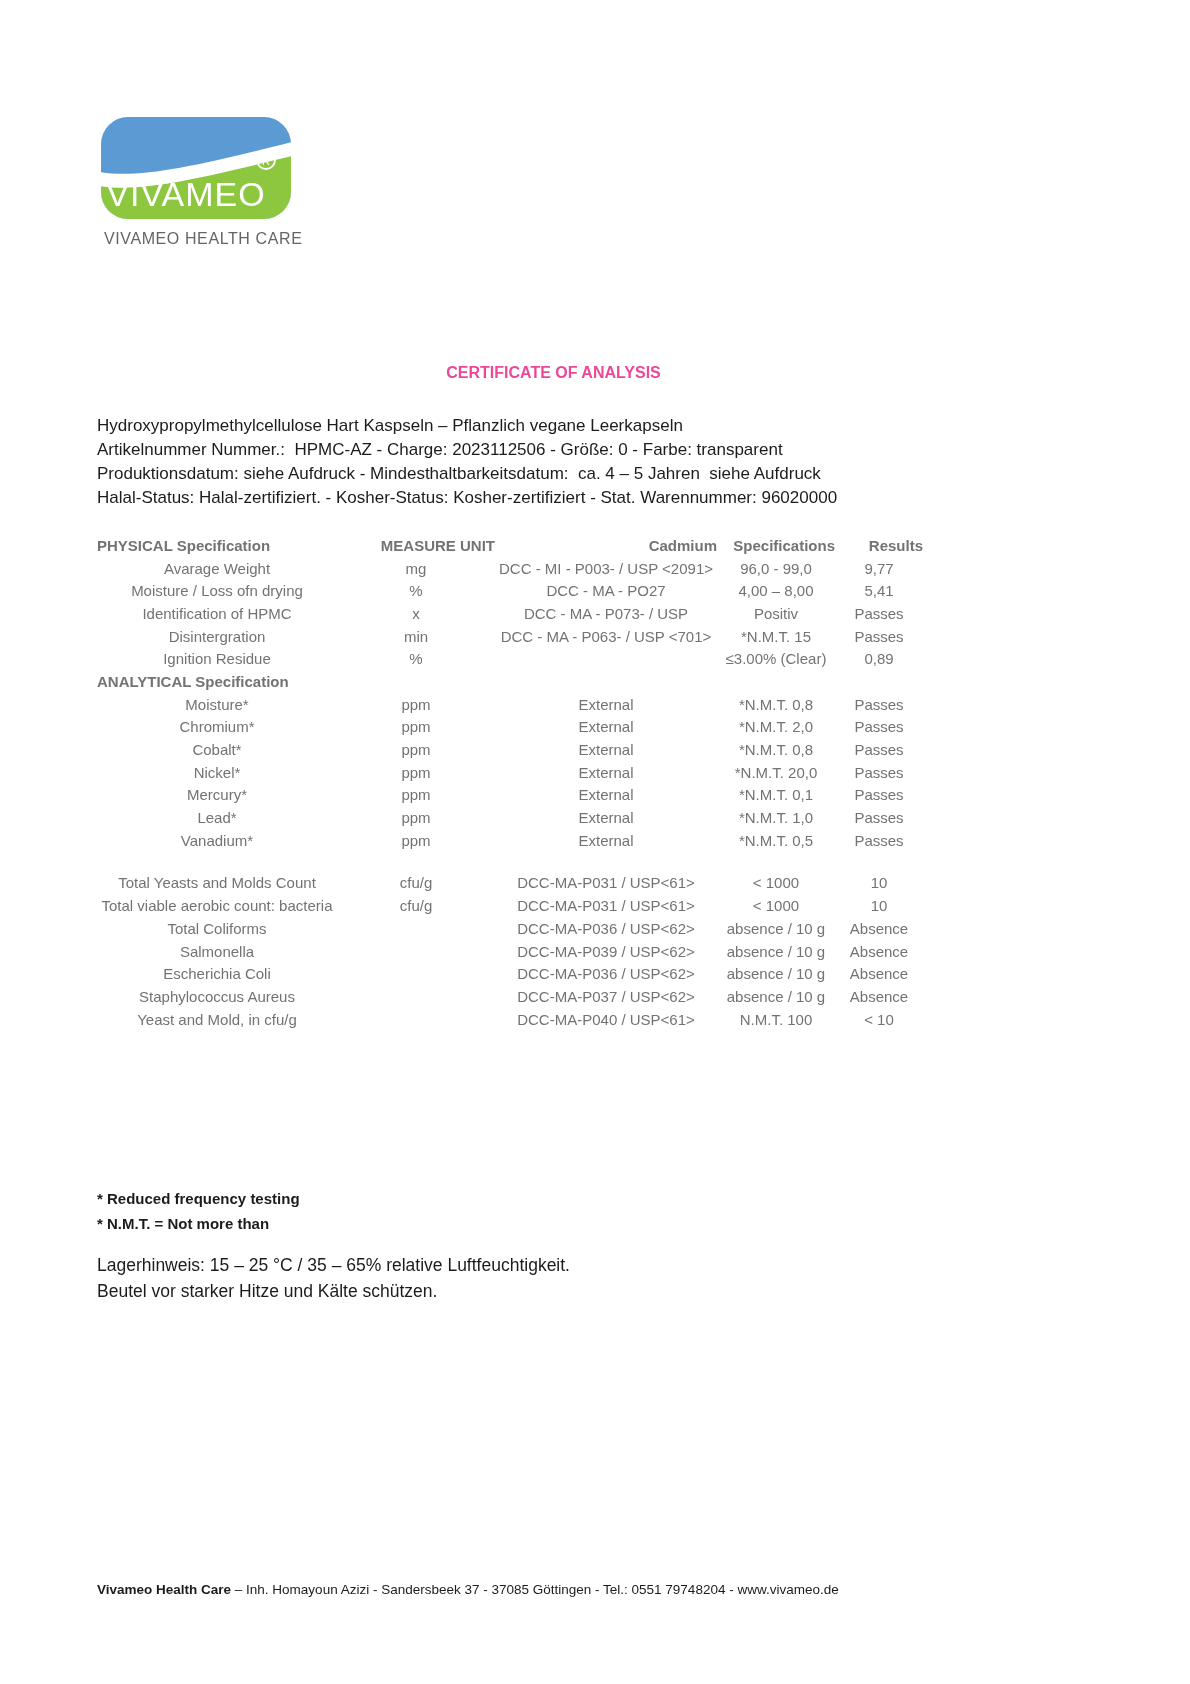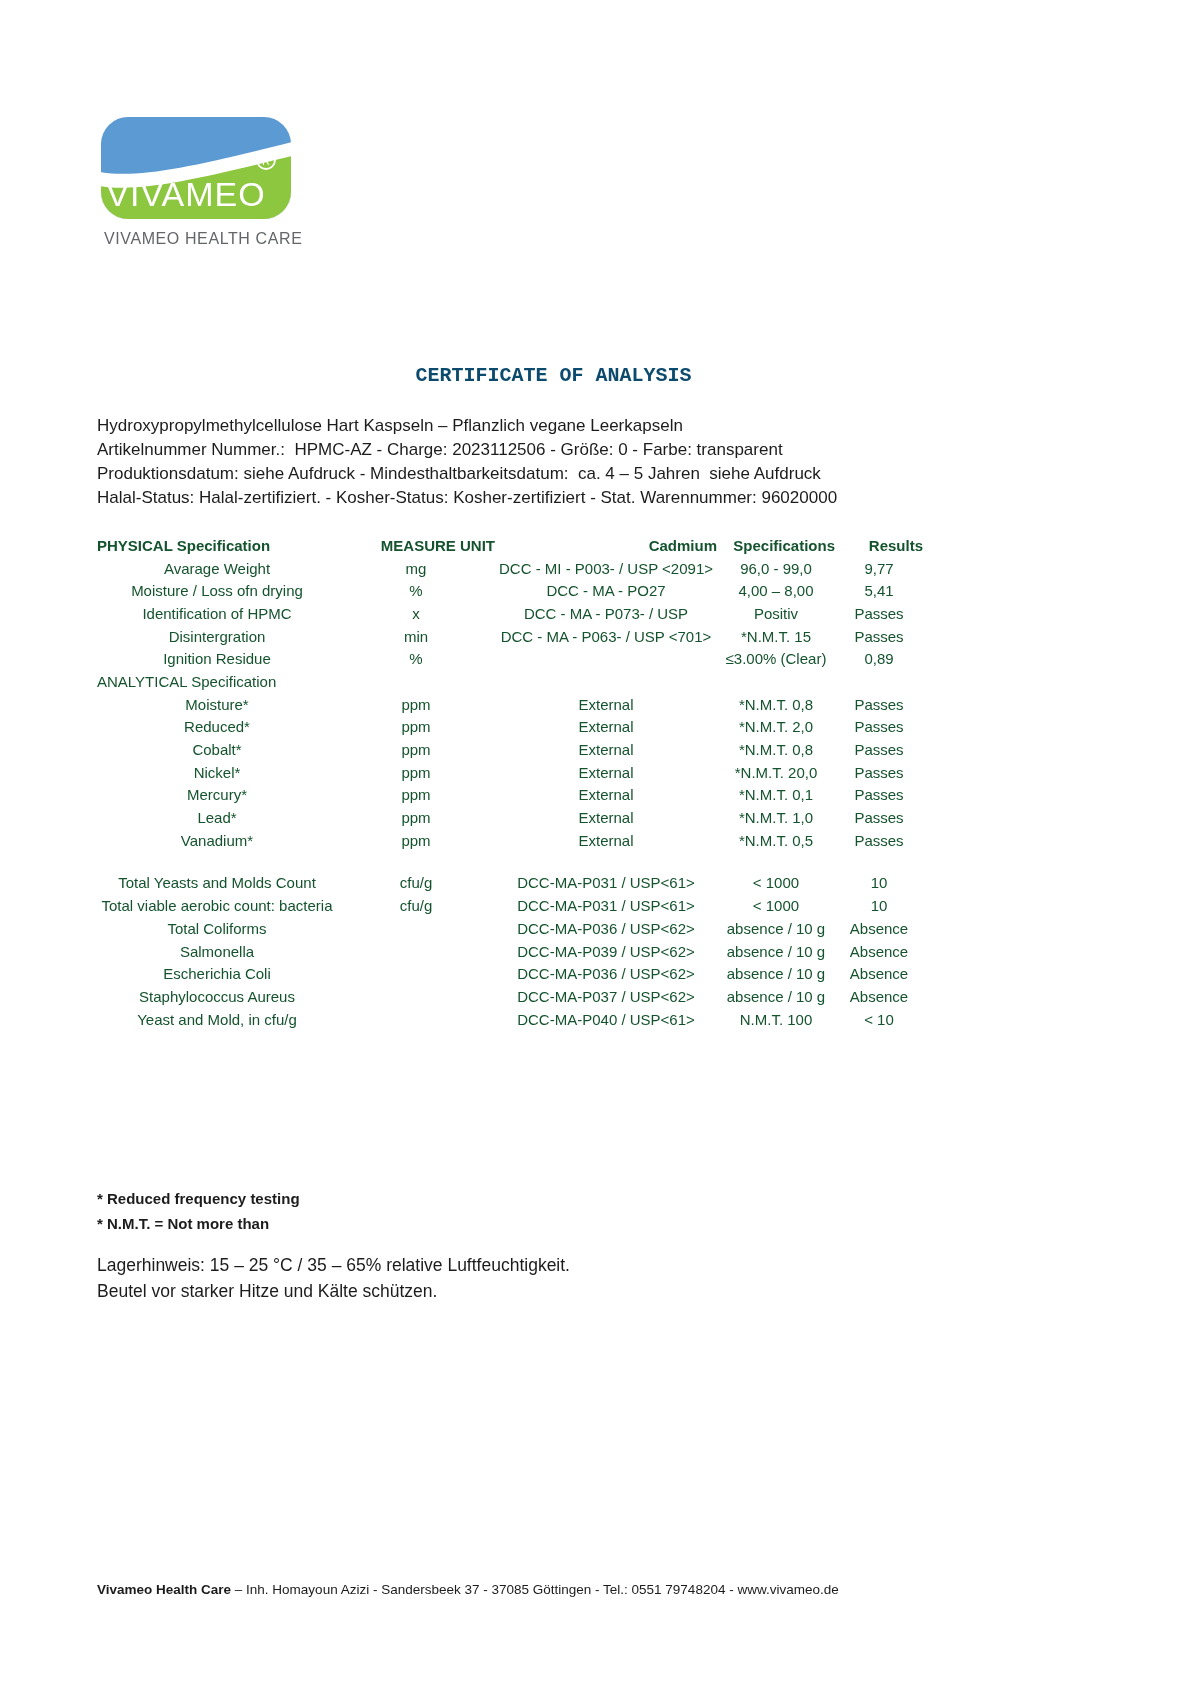--- a/index.html
+++ b/index.html
@@ -12,40 +12,40 @@
 
   
   .logo-wrap{left:100px;top:116px;width:200px;}
   .logo-caption{
     margin-top:6px;margin-left:4px;font-size:16px;letter-spacing:0.6px;
     color:#636569;white-space:nowrap;
   }
 
   
   .title-band{left:97px;top:364px;width:913px;text-align:center;}
-  .doc-title{font-size:20px;font-weight:700;color:#0c4a6e;font-family:Liberation Mono, monospace;}
+  .doc-title{font-size:16px;font-weight:700;color:#ec4899;}
 
   
   .info-block{left:97px;top:414px;width:950px;font-size:17px;line-height:24px;}
   .info-line{white-space:pre-wrap;}
 
   
   .spec-table-wrap{left:97px;top:534px;width:826px;}
-  table.spec{border-collapse:collapse;table-layout:fixed;width:826px;font-size:15px;color:#14532d;}
+  table.spec{border-collapse:collapse;table-layout:fixed;width:826px;font-size:15px;color:#737373;}
   table.spec col.w0{width:240px;}
   table.spec col.w1{width:158px;}
   table.spec col.w2{width:222px;}
   table.spec col.w3{width:118px;}
   table.spec col.w4{width:88px;}
   table.spec td,table.spec th{padding:0;vertical-align:middle;height:22.7px;overflow:visible;white-space:nowrap;}
   table.spec th{font-weight:700;text-align:right;}
   table.spec th.c0{text-align:left;}
   table.spec td.c0{text-align:center;}
   table.spec td.c1,table.spec td.c2,table.spec td.c3,table.spec td.c4{text-align:center;}
-  table.spec td.section-label{font-weight:400;text-align:left;}
+  table.spec td.section-label{font-weight:700;text-align:left;}
   table.spec tr.spacer td{height:20px;}
 
   
   .footnotes{left:97px;top:1186px;font-size:15px;line-height:25px;font-weight:bold;}
 
   
   .storage{left:97px;top:1252px;font-size:17.5px;line-height:26px;}
 
   
   .footer{left:97px;top:1582px;width:1000px;font-size:13.5px;white-space:nowrap;}
@@ -142,21 +142,21 @@
           <td colspan="5" class="section-label">ANALYTICAL Specification</td>
         </tr>
         <tr>
           <td class="c0">Moisture*</td>
           <td class="c1">ppm</td>
           <td class="c2">External</td>
           <td class="c3">*N.M.T. 0,8</td>
           <td class="c4">Passes</td>
         </tr>
         <tr>
-          <td class="c0">Reduced*</td>
+          <td class="c0">Chromium*</td>
           <td class="c1">ppm</td>
           <td class="c2">External</td>
           <td class="c3">*N.M.T. 2,0</td>
           <td class="c4">Passes</td>
         </tr>
         <tr>
           <td class="c0">Cobalt*</td>
           <td class="c1">ppm</td>
           <td class="c2">External</td>
           <td class="c3">*N.M.T. 0,8</td>

